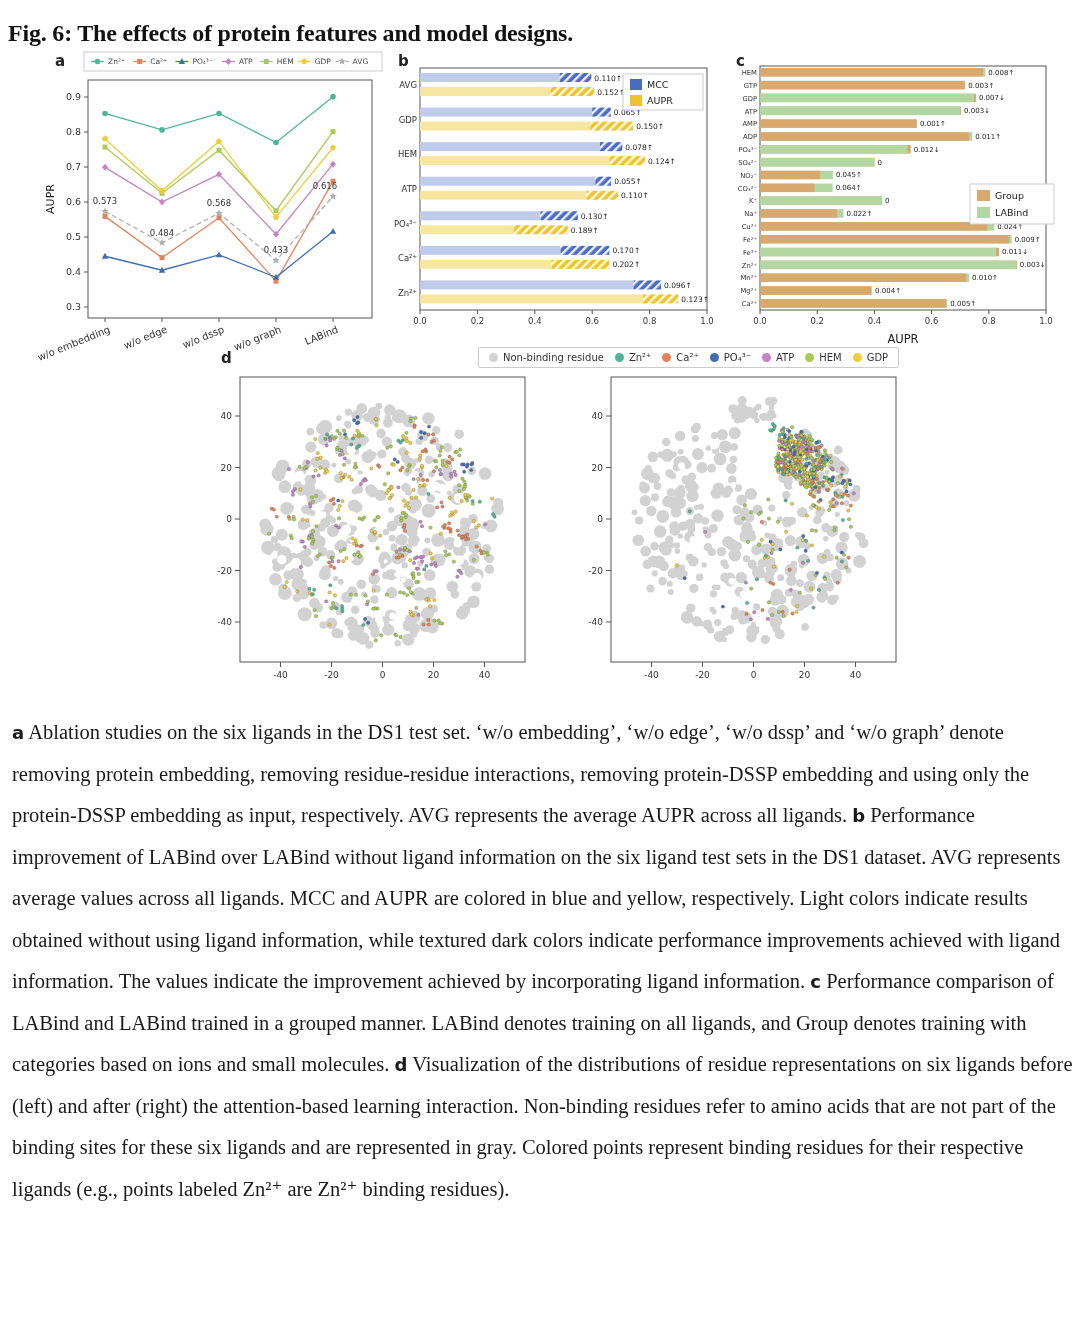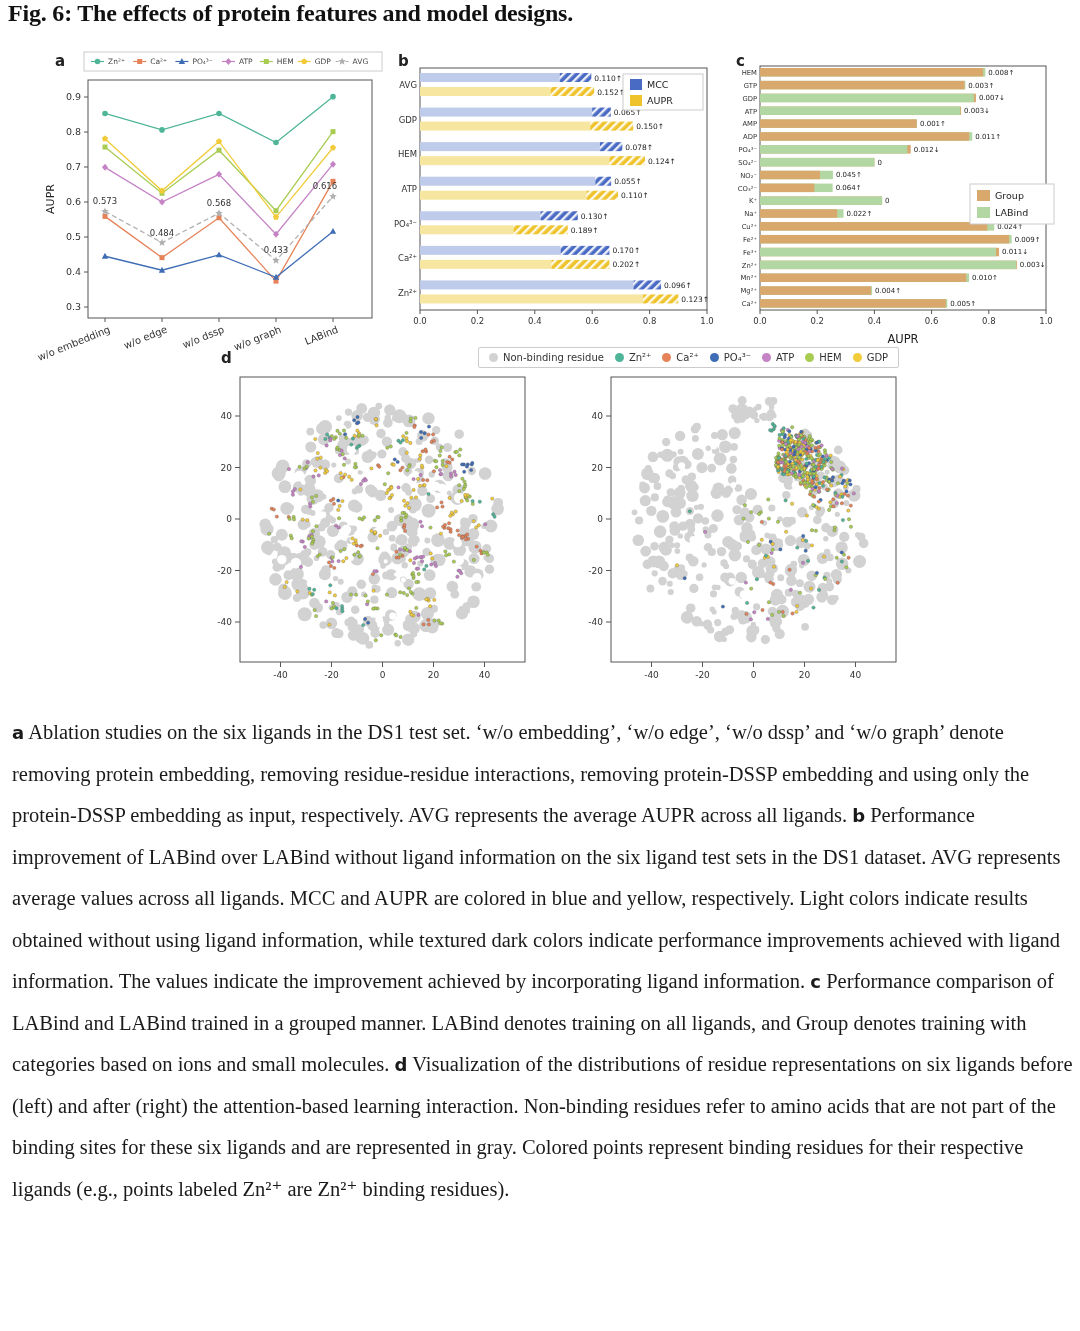--- a/index.html
+++ b/index.html
@@ -1,18 +1,18 @@
 <!DOCTYPE html>
 <html><head>
 <meta charset="utf-8">
 <style>
   html,body{margin:0;padding:0;background:#fff;}
   .page{position:relative;width:1080px;height:1331px;background:#fff;overflow:hidden;
         font-family:"DejaVu Sans",sans-serif;}
-  #title{position:absolute;left:8px;top:0;margin:0;font-family:"Liberation Serif","DejaVu Serif",serif;
+  #title{position:absolute;left:8px;top:20px;margin:0;font-family:"Liberation Serif","DejaVu Serif",serif;
          font-size:24px;font-weight:bold;color:#111;letter-spacing:-0.2px;}
   .plabel{position:absolute;font-size:15px;font-weight:bold;color:#222;font-family:"DejaVu Sans",sans-serif;}
   svg{position:absolute;overflow:visible;}
   svg text{font-family:"DejaVu Sans",sans-serif;}
   #legend-d{position:absolute;left:478px;top:347px;display:flex;align-items:center;gap:11px;
             border:1px solid #ccc;background:#fff;padding:4px 10px;border-radius:2px;}
   #legend-d .li{display:flex;align-items:center;gap:5px;font-size:10px;color:#333;justify-content:center;}
   #legend-d .dot{width:9px;height:9px;border-radius:50%;display:inline-block;}
   #caption{position:absolute;left:8px;top:708px;width:1066px;margin:4px;
            font-family:"Liberation Serif","DejaVu Serif",serif;font-size:20.5px;line-height:41.5px;color:#1a1a1a;}

